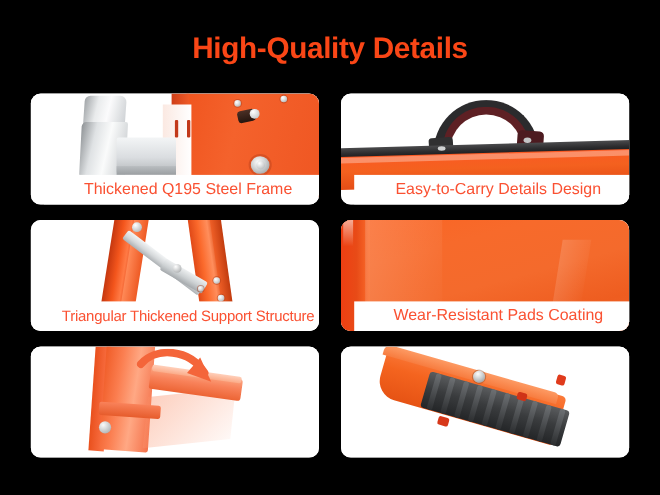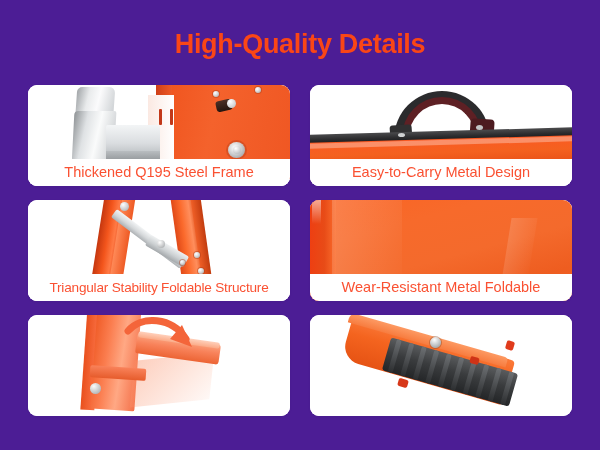--- a/index.html
+++ b/index.html
@@ -10,21 +10,21 @@
     width: 600px;
     height: 450px;
     background: #f7f7f7;
     font-family: "Liberation Sans", sans-serif;
     overflow: hidden;
   }
   .page {
     position: relative;
     width: 600px;
     height: 450px;
-    background: #4c1d95;
+    background: #000000;
     box-sizing: border-box;
   }
   .page-title {
     position: absolute;
     left: 0;
     top: 28px;
     width: 600px;
     text-align: center;
     font-size: 27px;
     font-weight: bold;
@@ -54,21 +54,21 @@
     position: absolute;
     left: 0;
     top: 0;
     width: 262px;
     height: 101px;
     overflow: hidden;
     background: #ffffff;
   }
   .card-caption {
     position: absolute;
-    left: 0;
+    left: 12px;
     bottom: 0;
     width: 262px;
     height: 27px;
     background: #ffffff;
     color: #fa5132;
     font-size: 14.5px;
     line-height: 27px;
     text-align: center;
     white-space: nowrap;
     z-index: 5;
@@ -376,49 +376,49 @@
         <div class="art c2-handle-outer"></div>
         <div class="art c2-handle-inner"></div>
         <div class="art c2-foot-l"></div>
         <div class="art c2-foot-r"></div>
         <div class="art c2-bar-top"></div>
         <div class="art c2-bar-face"></div>
         <div class="art c2-bar-shine"></div>
         <div class="art c2-rivet-l"></div>
         <div class="art c2-rivet-r"></div>
       </div>
-      <div class="card-caption">Easy-to-Carry Metal Design</div>
+      <div class="card-caption">Easy-to-Carry Details Design</div>
     </div>
 
     <div class="card">
       <div class="card-media">
         <div class="art c3-leg-l"></div>
         <div class="art c3-leg-l2"></div>
         <div class="art c3-leg-r"></div>
         <div class="art c3-leg-r2"></div>
         <div class="art c3-brace"></div>
         <div class="art c3-brace2"></div>
         <div class="art c3-pivot"></div>
         <div class="art c3-topbolt"></div>
         <div class="art screw c3-s1"></div>
         <div class="art screw c3-s2"></div>
         <div class="art screw c3-s3"></div>
       </div>
-      <div class="card-caption tight">Triangular Stability Foldable Structure</div>
+      <div class="card-caption tight">Triangular Thickened Support Structure</div>
     </div>
 
     <div class="card">
       <div class="card-media">
         <div class="art c4-face"></div>
         <div class="art c4-edge"></div>
         <div class="art c4-edge-hi"></div>
         <div class="art c4-gloss-a"></div>
         <div class="art c4-gloss-b"></div>
       </div>
-      <div class="card-caption">Wear-Resistant Metal Foldable</div>
+      <div class="card-caption">Wear-Resistant Pads Coating</div>
     </div>
 
     <div class="card">
       <div class="card-media">
         <div class="art c5-panel-l"></div>
         <div class="art c5-panel"></div>
         <div class="art c5-ghost"></div>
         <div class="art c5-hinge"></div>
         <div class="art c5-hinge-pin"></div>
         <div class="art c5-arm"></div>

